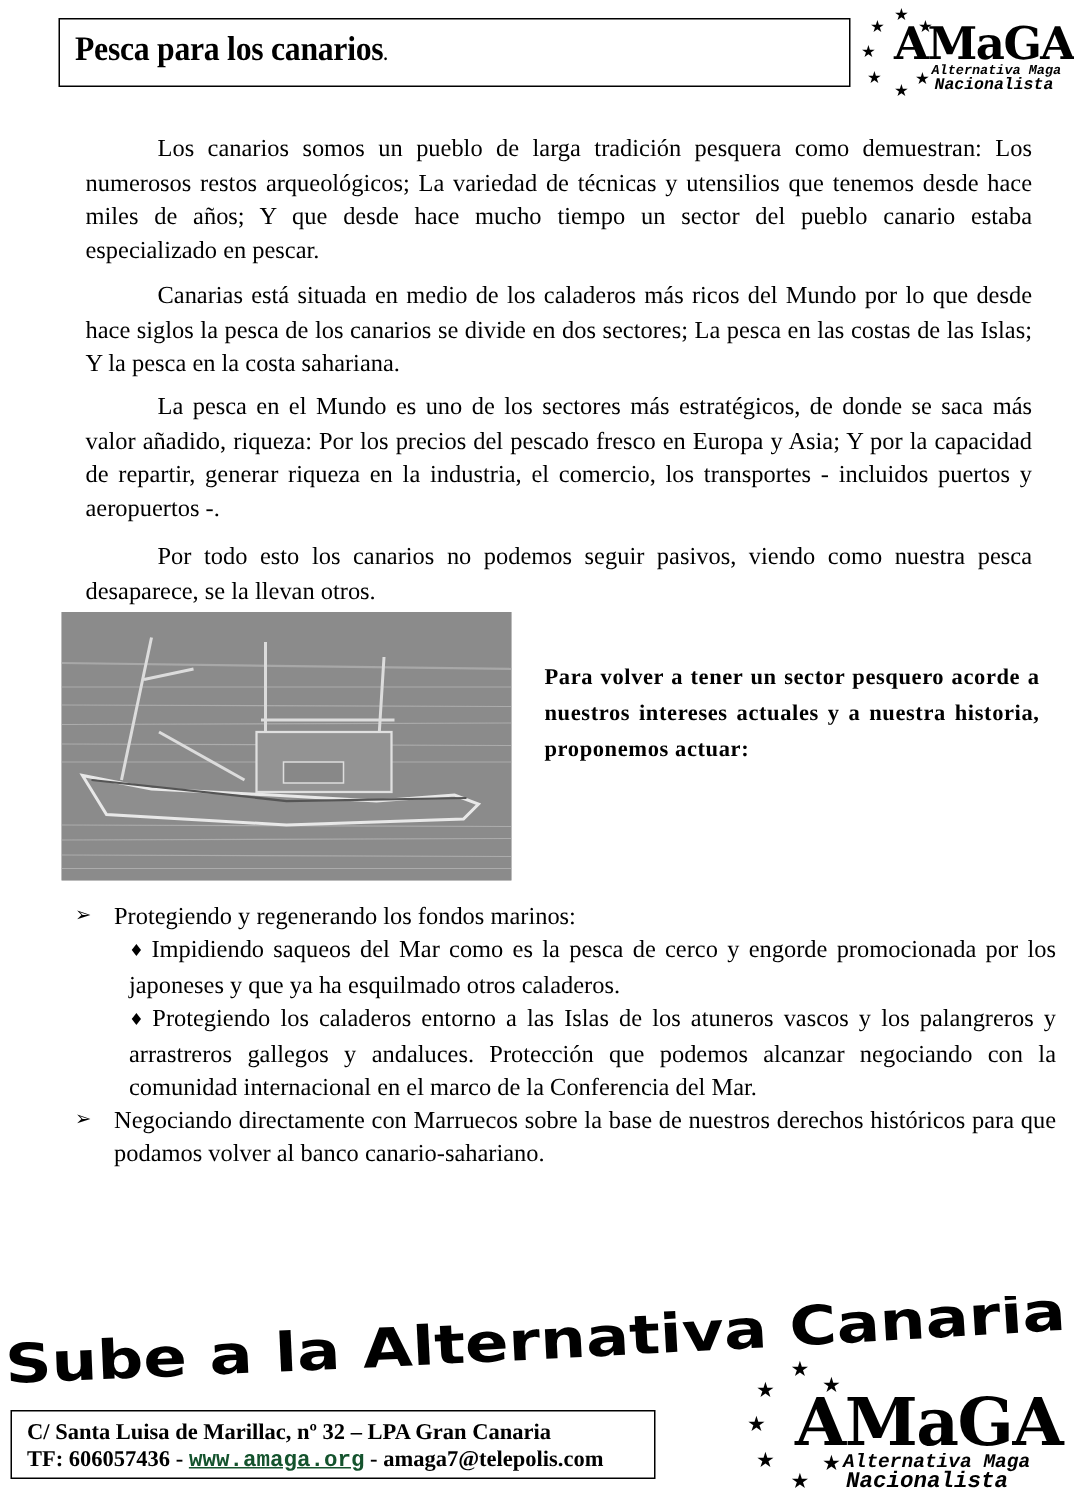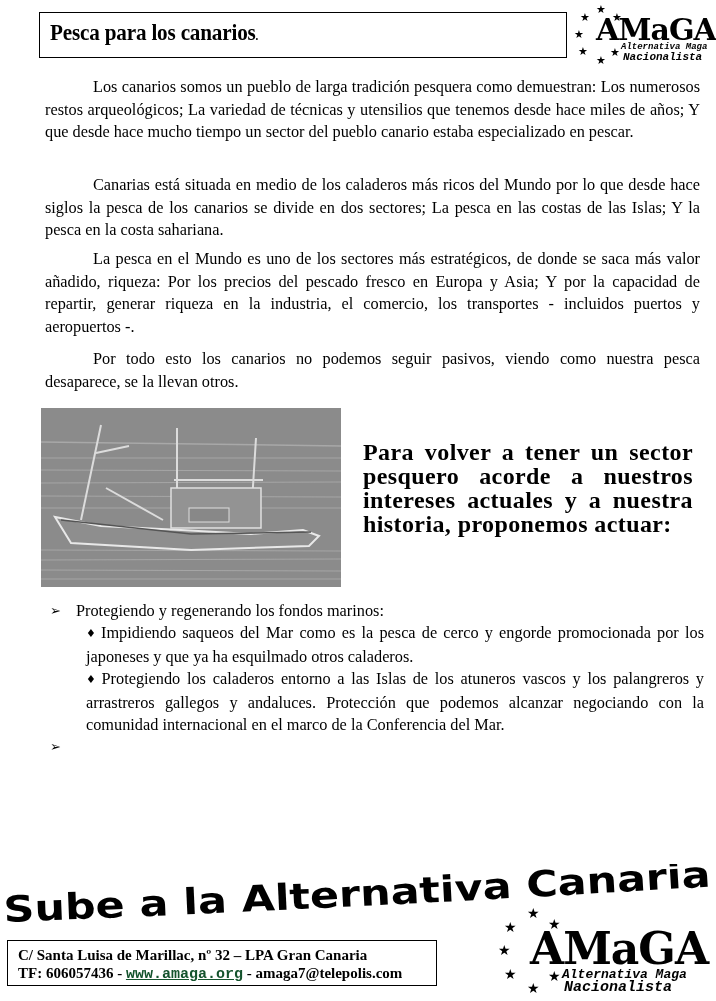--- a/index.html
+++ b/index.html
@@ -14,30 +14,30 @@
 
   .logo { position: absolute; width: 150px; height: 70px; }
   .logo-top { left: 566px; top: 0px; }
   .logo-bottom { left: 484px; top: 905px; width: 232px; height: 96px; }
   .logo .star { position: absolute; font-size: 11px; line-height: 11px; font-family: "DejaVu Sans", sans-serif; }
   .logo .amaga { position: absolute; font-family: "DejaVu Serif", serif; font-weight: bold; letter-spacing: -1px; white-space: nowrap; }
   .logo .sub1, .logo .sub2 { position: absolute; font-family: Liberation Mono, monospace; font-style: italic; font-weight: bold; white-space: nowrap; }
 
   .body-text { position: absolute; left: 41px; width: 663px; font-size: 16.3px; line-height: 22.5px;
                text-align: justify; }
-  .body-text p { margin: 4px; text-indent: 48px; }
+  .body-text p { margin: 16px; text-indent: 48px; }
   .p1 { top: 72px; }
   .p2 { top: 170px; }
   .p3 { top: 244px; }
   .p4 { top: 344px; }
 
   .boat { position: absolute; left: 41px; top: 408px; width: 300px; height: 179px; background: #8a8a8a; overflow: hidden; }
 
   .callout { position: absolute; left: 363px; top: 440px; width: 330px; font-weight: bold;
-             font-size: 24px; line-height: 24px; text-align: justify; letter-spacing: 0.4px; }
+             font-size: 15px; line-height: 24px; text-align: justify; letter-spacing: 0.4px; }
 
   .list { position: absolute; left: 30px; top: 600px; width: 674px; font-size: 16.3px; line-height: 22px; }
   .list .lvl1 { position: relative; padding-left: 46px; text-align: justify; }
   .list .lvl1 .arrow { position: absolute; left: 20px; top: 0; font-family: "DejaVu Sans", sans-serif; font-size: 13px; }
   .list .lvl2 { position: relative; padding-left: 44px; text-align: justify; margin-left: 12px; }
   .list .lvl2 .diamond { font-family: "DejaVu Sans", sans-serif; font-size: 11px; margin-right: 3px; position: relative; top: -1px; }
 
   .slogan { position: absolute; left: 2px; top: 864px; width: 716px; height: 70px; }
   .slogan svg { width: 716px; height: 70px; }
 
@@ -117,20 +117,21 @@
     <span>Protegiendo y regenerando los fondos marinos:</span>
   </div>
   <div class="lvl2">
     <span class="diamond">♦</span><span>Impidiendo saqueos del Mar como es la pesca de cerco y engorde promocionada por los japoneses y que ya ha esquilmado otros caladeros.</span>
   </div>
   <div class="lvl2">
     <span class="diamond">♦</span><span>Protegiendo los caladeros entorno a las Islas de los atuneros vascos y los palangreros y arrastreros gallegos y andaluces. Protección que podemos alcanzar negociando con la comunidad internacional en el marco de la Conferencia del Mar.</span>
   </div>
   <div class="lvl1">
     <span class="arrow">➢</span>
+    <span>Negociando directamente con Marruecos sobre la base de nuestros derechos históricos para que podamos volver al banco canario-sahariano.</span>
   </div>
 </div>
 
 <div class="slogan">
   <svg viewBox="0 0 716 70">
     <defs>
       <path id="sloganArc" d="M2,58 Q360,44 716,22"></path>
     </defs>
     <text font-family="DejaVu Sans, sans-serif" font-weight="bold" font-size="36" fill="#000">
       <textPath href="#sloganArc" textLength="708" lengthAdjust="spacingAndGlyphs">Sube a la Alternativa Canaria</textPath>

